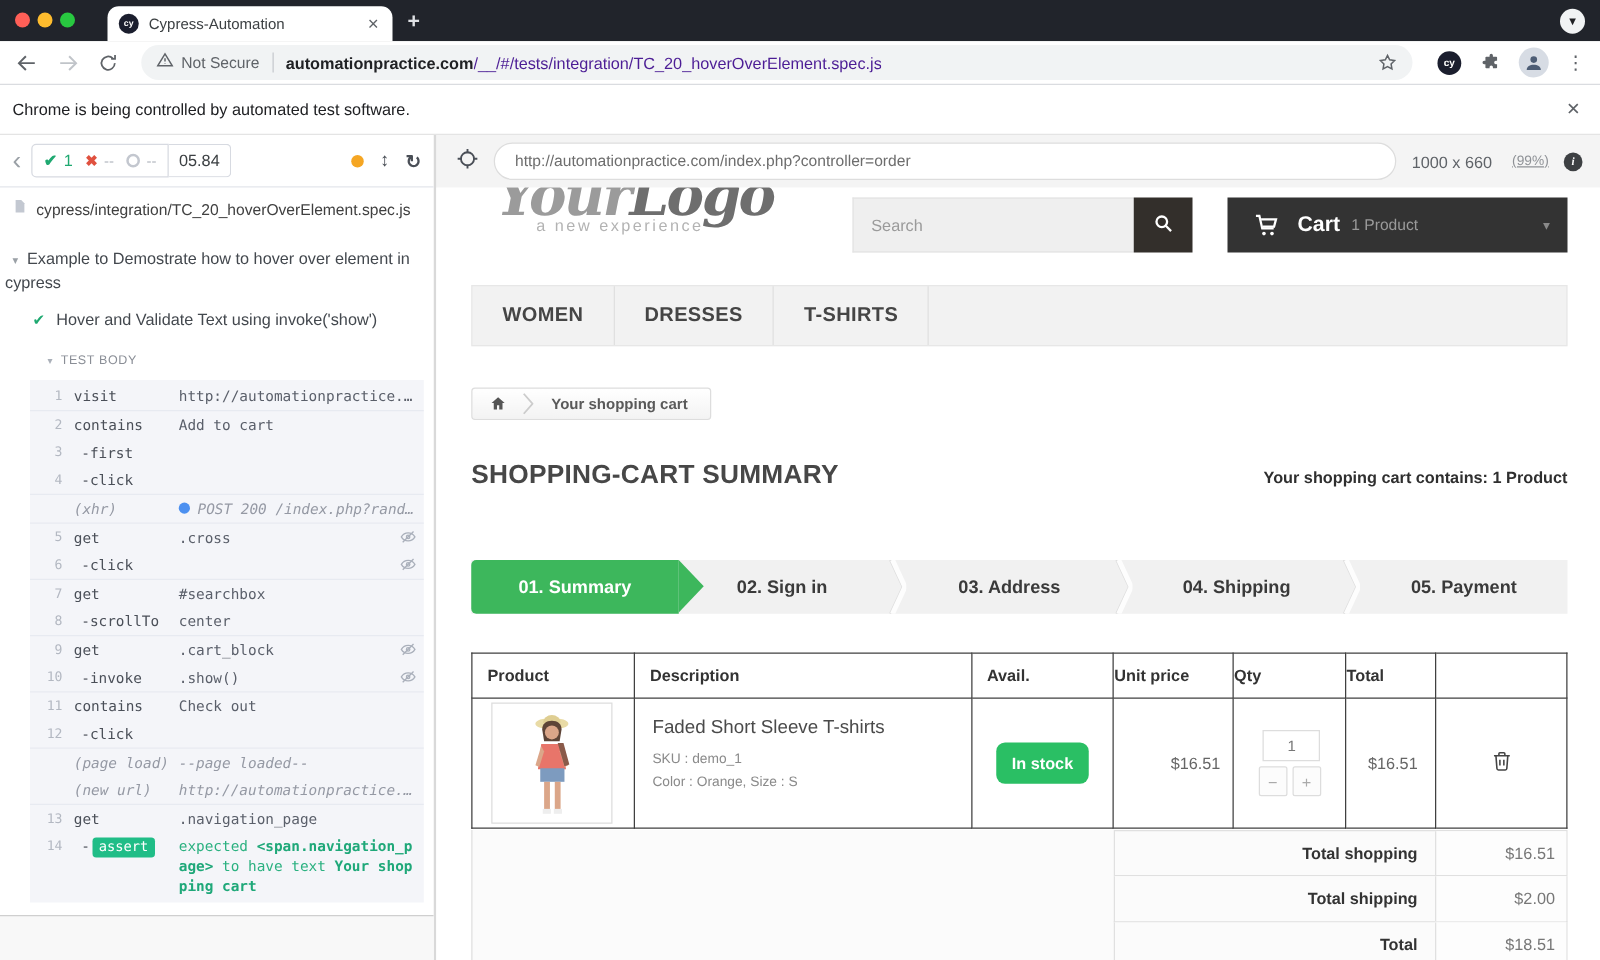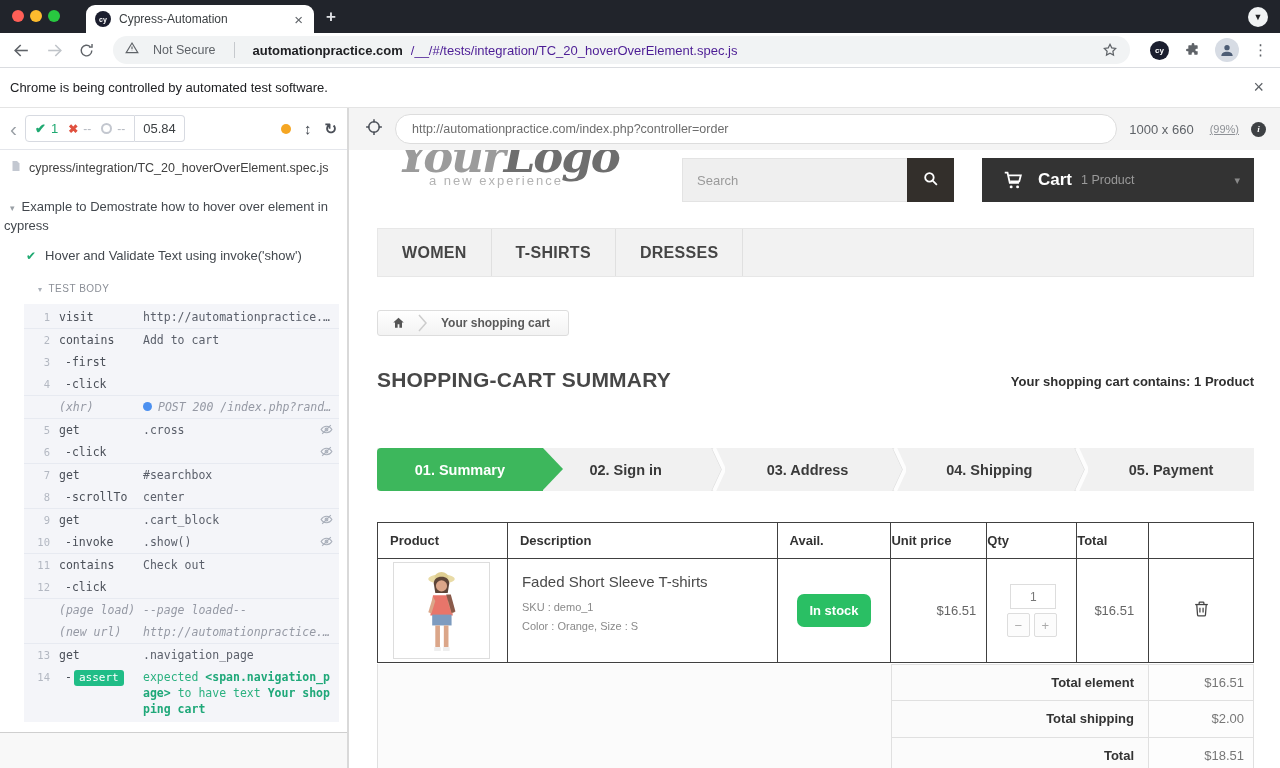--- a/index.html
+++ b/index.html
@@ -13,21 +13,21 @@
   .tab { position:absolute; left:86px; top:5px; width:228px; height:28px; background:#fff; border-radius:9px 9px 0 0; display:flex; align-items:center; padding:0 9px; }
   .favicon { width:16px; height:16px; border-radius:50%; background:#1b1e2e; color:#fff; font-size:7px; font-weight:bold; display:flex; align-items:center; justify-content:center; flex:none; }
   .tab-title { font-size:12px; color:#3c4043; margin-left:8px; flex:1; white-space:nowrap; overflow:hidden; }
   .tab-close { color:#5f6368; font-size:15px; line-height:1; padding:0 2px; }
   .newtab { position:absolute; left:326px; top:7px; color:#dfe1e5; font-size:17px; font-weight:bold; }
   .chrome-pill { position:absolute; right:12px; top:7px; width:20px; height:20px; border-radius:50%; background:#f1f3f4; color:#202124; font-size:9px; display:flex; align-items:center; justify-content:center; }
 
   
   .toolbar { position:absolute; left:0; top:33px; width:1280px; height:35px; background:#fff; border-bottom:1px solid #dadce0; display:flex; align-items:center; padding:0 12px; }
   .nav-ic { flex:none; margin-right:14px; display:flex; align-items:center; }
-  .omnibox { flex:1; height:28px; background:#f1f3f4; border-radius:14px; display:flex; align-items:center; padding:0 12px; margin:4px 4px; min-width:0;gap:8px; }
+  .omnibox { flex:1; height:28px; background:#f1f3f4; border-radius:14px; display:flex; align-items:center; padding:0 12px; margin:4px 4px; min-width:0; }
   .sec-label { font-size:12.5px; color:#5f6368; margin-left:6px; white-space:nowrap; }
   .omni-sep { width:1px; height:16px; background:#c6c9cd; margin:0 10px; flex:none; }
   .url-domain { font-size:13px; font-weight:bold; color:#202124; white-space:nowrap; }
   .url-path { font-size:13px; color:#4c1d95; white-space:nowrap; overflow:hidden; text-overflow:ellipsis; }
   .omni-star { margin-left:auto; flex:none; display:flex; }
   .ext-cy { width:19px; height:19px; border-radius:50%; background:#1b1e2e; color:#fff; font-size:8px; font-weight:bold; display:flex; align-items:center; justify-content:center; flex:none; margin-left:16px; }
   .puzzle { margin-left:16px; display:flex; }
   .avatar { width:24px; height:24px; border-radius:50%; background:#d7dce4; display:flex; align-items:center; justify-content:end; justify-content:center; margin-left:14px; overflow:hidden; }
   .kebab { color:#5f6368; font-size:15px; margin-left:14px; letter-spacing:0; }
 
@@ -426,22 +426,22 @@
                   <circle cx="17" cy="19.5" r="1.6" fill="#fff" stroke="none"></circle>
                 </svg>
             </span>
             <span class="cart-label">Cart</span>
             <span class="cart-count">1 Product</span>
             <span class="cart-chev">▾</span>
           </div>
 
           <div class="navbar">
             <span class="nav-tab">WOMEN</span>
+            <span class="nav-tab">DRESSES</span>
             <span class="nav-tab">T-SHIRTS</span>
-            <span class="nav-tab">DRESSES</span>
           </div>
 
           <div class="breadcrumb">
             <span class="bc-home">
               <svg viewBox="0 0 24 24" width="15" height="14" fill="#555">
                   <path d="M12 3l9 8h-3v9h-4.5v-6h-3v6H6v-9H3z"></path>
                 </svg>
             </span>
             <svg width="9" height="24" viewBox="0 0 9 24">
                 <polyline points="1,4 8,12 1,20" fill="none" stroke="#ccc" stroke-width="1.5"></polyline>
@@ -548,21 +548,21 @@
                       </svg>
                 </span>
               </td>
             </tr>
           </tbody>
             </table>
 
           <div class="cart-footer-left"></div>
           <div class="totals">
             <div class="tot-row">
-              <span class="tot-label">Total element</span>
+              <span class="tot-label">Total shopping</span>
               <span class="tot-value">$16.51</span>
             </div>
             <div class="tot-row">
               <span class="tot-label">Total shipping</span>
               <span class="tot-value">$2.00</span>
             </div>
             <div class="tot-row">
               <span class="tot-label">Total</span>
               <span class="tot-value">$18.51</span>
             </div>

